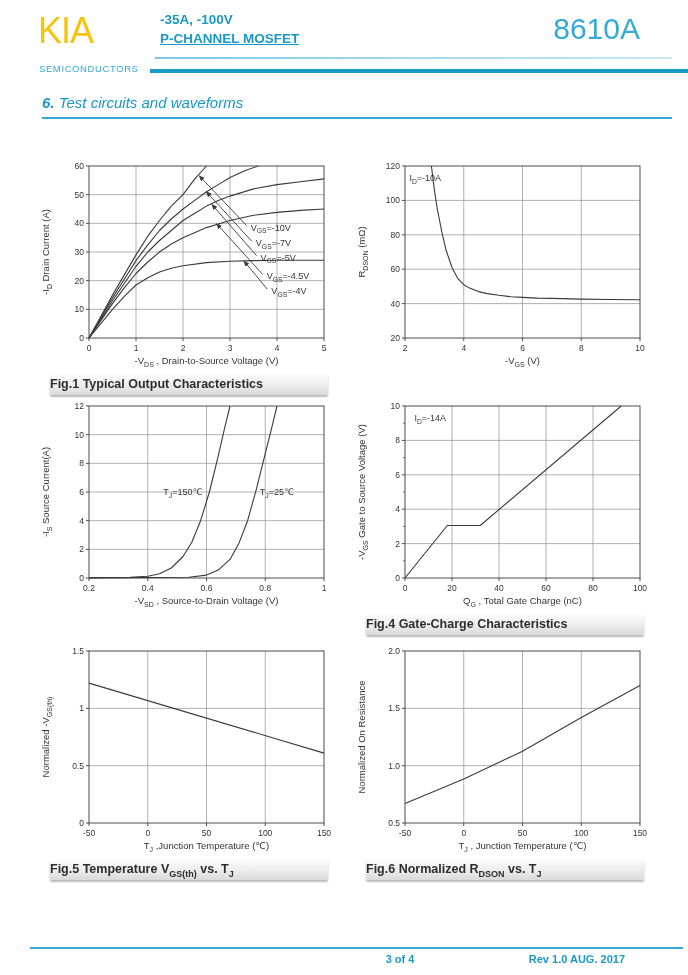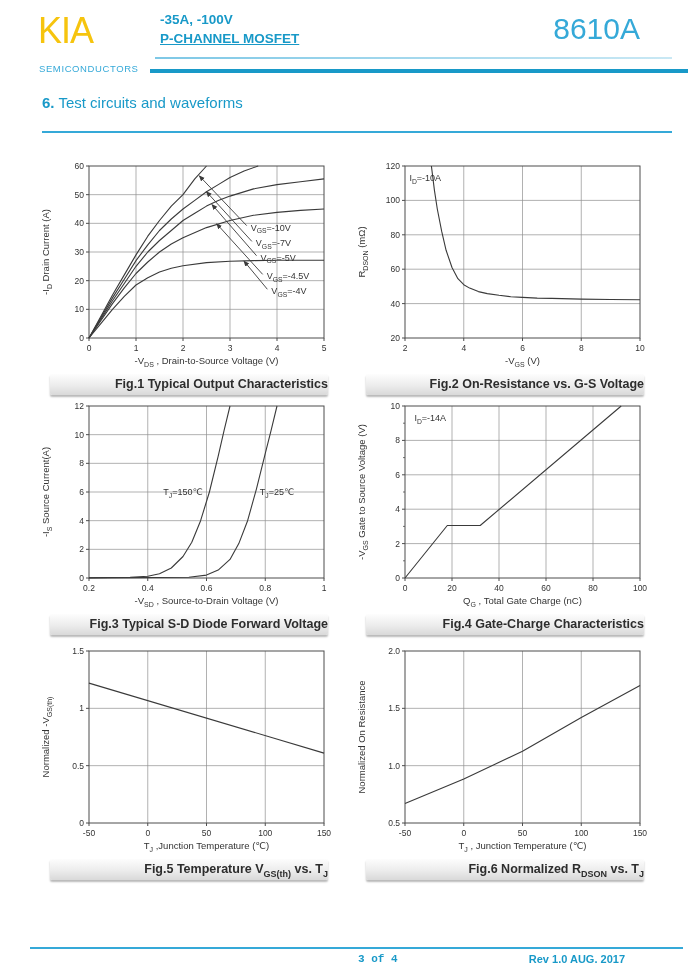--- a/index.html
+++ b/index.html
@@ -12,43 +12,43 @@
   .rating-line { position: absolute; left: 160px; top: 12px; font-size: 13.5px; font-weight: bold; color: var(--accent); }
   .device-type { position: absolute; left: 160px; top: 31px; font-size: 13.5px; font-weight: bold; color: var(--accent); text-decoration: underline; }
   .part-number { position: absolute; right: 48px; top: 12px; font-size: 30px; color: var(--accent-light); }
   .hr-thin  { position: absolute; left: 155px; top: 57px; width: 517px; height: 2px;
               background: linear-gradient(to right, #7ec8e6, #c9e8f4); }
   .hr-thick { position: absolute; left: 150px; top: 69px; width: 538px; height: 4px; background: var(--accent); }
 
   
   .section-heading { position: absolute; left: 42px; top: 94px; width: 630px;
                      font-size: 15px; color: var(--accent);
-                     border-bottom: 2px solid var(--accent-light); padding-bottom: 20px; }
+                     border-bottom: 2px solid var(--accent-light); padding-bottom: 6px; font-style: italic; }
   .section-heading .num { font-weight: bold; }
 
   
   figure.figure { position: absolute; width: 310px; }
   .f1 { left: 34px;  top: 156px; }
   .f2 { left: 350px; top: 156px; }
   .f3 { left: 34px;  top: 396px; }
   .f4 { left: 350px; top: 396px; }
   .f5 { left: 34px;  top: 641px; }
   .f6 { left: 350px; top: 641px; }
   svg.chart { display: block; }
   svg.chart text { font-family: "Liberation Sans", "DejaVu Sans", sans-serif; fill: #333333; }
-  .caption { margin: 2px auto 0; width: 278px; height: 21px; line-height: 21px; text-align: right;
+  .caption { margin: 2px auto 0; width: 278px; height: 21px; line-height: 21px; text-align: left;
              font-weight: bold; font-size: 12.5px; color: #2d2d2d;
              background: linear-gradient(180deg, #fdfdfd 0%, #ececec 55%, #d9d9d9 100%);
              box-shadow: 0 2px 2px rgba(0,0,0,0.28); border-radius: 2px; }
   .caption sub { font-size: 9px; }
 
   
   .footer-line { position: absolute; left: 30px; top: 947px; width: 653px; height: 2px; background: var(--accent-light); }
-  .page-num { position: absolute; left: 358px; top: 953px; width: 84px; 
-              font-size: 11px; font-weight: bold; color: var(--accent); font-family: Liberation Mono, monospace; }
+  .page-num { position: absolute; left: 358px; top: 953px; width: 84px; text-align: center;
+              font-size: 11px; font-weight: bold; color: var(--accent); }
   .revision { position: absolute; right: 63px; top: 953px; font-size: 11px; font-weight: bold; color: var(--accent); text-align: center; }
 </style>
 </head>
 <body>
 
 <div class="page">
 
   <header>
     <div class="logo">KIA</div>
     <div class="logo-sub">SEMICONDUCTORS</div>
@@ -161,21 +161,20 @@
         <text x="50" y="81.8" text-anchor="end" font-size="8.5">80</text>
         <line x1="52" y1="44.4" x2="55" y2="44.4" stroke="#4d4d4d" stroke-width="1"></line>
         <text x="50" y="47.4" text-anchor="end" font-size="8.5">100</text>
         <line x1="52" y1="10" x2="55" y2="10" stroke="#4d4d4d" stroke-width="1"></line>
         <text x="50" y="13" text-anchor="end" font-size="8.5">120</text>
         <polyline points="81.4,10.0 84.4,34.1 87.3,53.0 91.7,75.4 96.1,94.3 102.0,111.5 107.9,122.7 113.8,128.7 119.6,132.1 128.4,135.6 137.3,137.6 149.0,139.3 160.8,140.7 172.5,141.4 187.2,142.1 201.9,142.4 231.3,143.1 260.6,143.5 290.0,143.8" fill="none" stroke="#3a3a3a" stroke-width="1.1" stroke-linejoin="round"></polyline>
         <text x="59.40625" y="25.04" text-anchor="start" font-size="9"><tspan>I</tspan><tspan dy="2.6" font-size="6.8">D</tspan><tspan dy="-2.6">=-10A</tspan></text>
         <text x="172.5" y="208" text-anchor="middle" font-size="9.5"><tspan>-V</tspan><tspan dy="2.6" font-size="7">GS</tspan><tspan dy="-2.6"> (V)</tspan></text>
         <text transform="translate(15,96) rotate(-90)" text-anchor="middle" font-size="9.5"><tspan>R</tspan><tspan dy="2.6" font-size="7">DSON</tspan><tspan dy="-2.6"> (mΩ)</tspan></text>
       </svg>
-    <div class="caption"><span>Fig.2 On-Resistance vs. G-S Voltage</span></div>
   </figure>
   <figure class="figure f3">
     <svg class="chart" viewBox="0 0 310 216" width="310" height="216">
         <defs>
           <marker id="fig3-ah" markerWidth="7" markerHeight="6" refX="5" refY="2.5" orient="auto" markerUnits="userSpaceOnUse">
             <path d="M0,0 L6,2.5 L0,5 Z" fill="#3a3a3a"></path>
           </marker>
         </defs>
         <line x1="113.75" y1="10" x2="113.75" y2="182" stroke="#8f8f8f" stroke-width="0.7"></line>
         <line x1="172.5" y1="10" x2="172.5" y2="182" stroke="#8f8f8f" stroke-width="0.7"></line>
@@ -210,21 +209,20 @@
         <text x="50" y="41.666666666666664" text-anchor="end" font-size="8.5">10</text>
         <line x1="52" y1="10" x2="55" y2="10" stroke="#4d4d4d" stroke-width="1"></line>
         <text x="50" y="13" text-anchor="end" font-size="8.5">12</text>
         <polyline points="55.0,181.7 96.1,181.3 113.8,180.3 125.5,177.7 137.3,172.0 149.0,160.5 157.8,146.2 166.6,124.7 175.4,96.0 184.2,60.2 190.1,34.4 196.0,10.0" fill="none" stroke="#3a3a3a" stroke-width="1.1" stroke-linejoin="round"></polyline>
         <polyline points="55.0,181.9 154.9,181.3 172.5,179.1 184.2,174.1 196.0,163.4 204.8,147.6 213.6,124.7 222.4,93.1 231.3,57.3 237.1,34.4 243.0,10.0" fill="none" stroke="#3a3a3a" stroke-width="1.1" stroke-linejoin="round"></polyline>
         <text x="149" y="99" text-anchor="middle" font-size="9"><tspan>T</tspan><tspan dy="2.6" font-size="6.8">J</tspan><tspan dy="-2.6">=150℃</tspan></text>
         <text x="242.99999999999997" y="99" text-anchor="middle" font-size="9"><tspan>T</tspan><tspan dy="2.6" font-size="6.8">J</tspan><tspan dy="-2.6">=25℃</tspan></text>
         <text x="172.5" y="208" text-anchor="middle" font-size="9.5"><tspan>-V</tspan><tspan dy="2.6" font-size="7">SD</tspan><tspan dy="-2.6"> , Source-to-Drain Voltage (V)</tspan></text>
         <text transform="translate(15,96) rotate(-90)" text-anchor="middle" font-size="9.5"><tspan>-I</tspan><tspan dy="2.6" font-size="7">S</tspan><tspan dy="-2.6"> Source Current(A)</tspan></text>
       </svg>
-    <div class="caption"><span>Fig.3 Typical S-D Diode Forward Voltage</span></div>
   </figure>
   <figure class="figure f4">
     <svg class="chart" viewBox="0 0 310 216" width="310" height="216">
         <defs>
           <marker id="fig4-ah" markerWidth="7" markerHeight="6" refX="5" refY="2.5" orient="auto" markerUnits="userSpaceOnUse">
             <path d="M0,0 L6,2.5 L0,5 Z" fill="#3a3a3a"></path>
           </marker>
         </defs>
         <line x1="102" y1="10" x2="102" y2="182" stroke="#8f8f8f" stroke-width="0.7"></line>
         <line x1="149" y1="10" x2="149" y2="182" stroke="#8f8f8f" stroke-width="0.7"></line>

